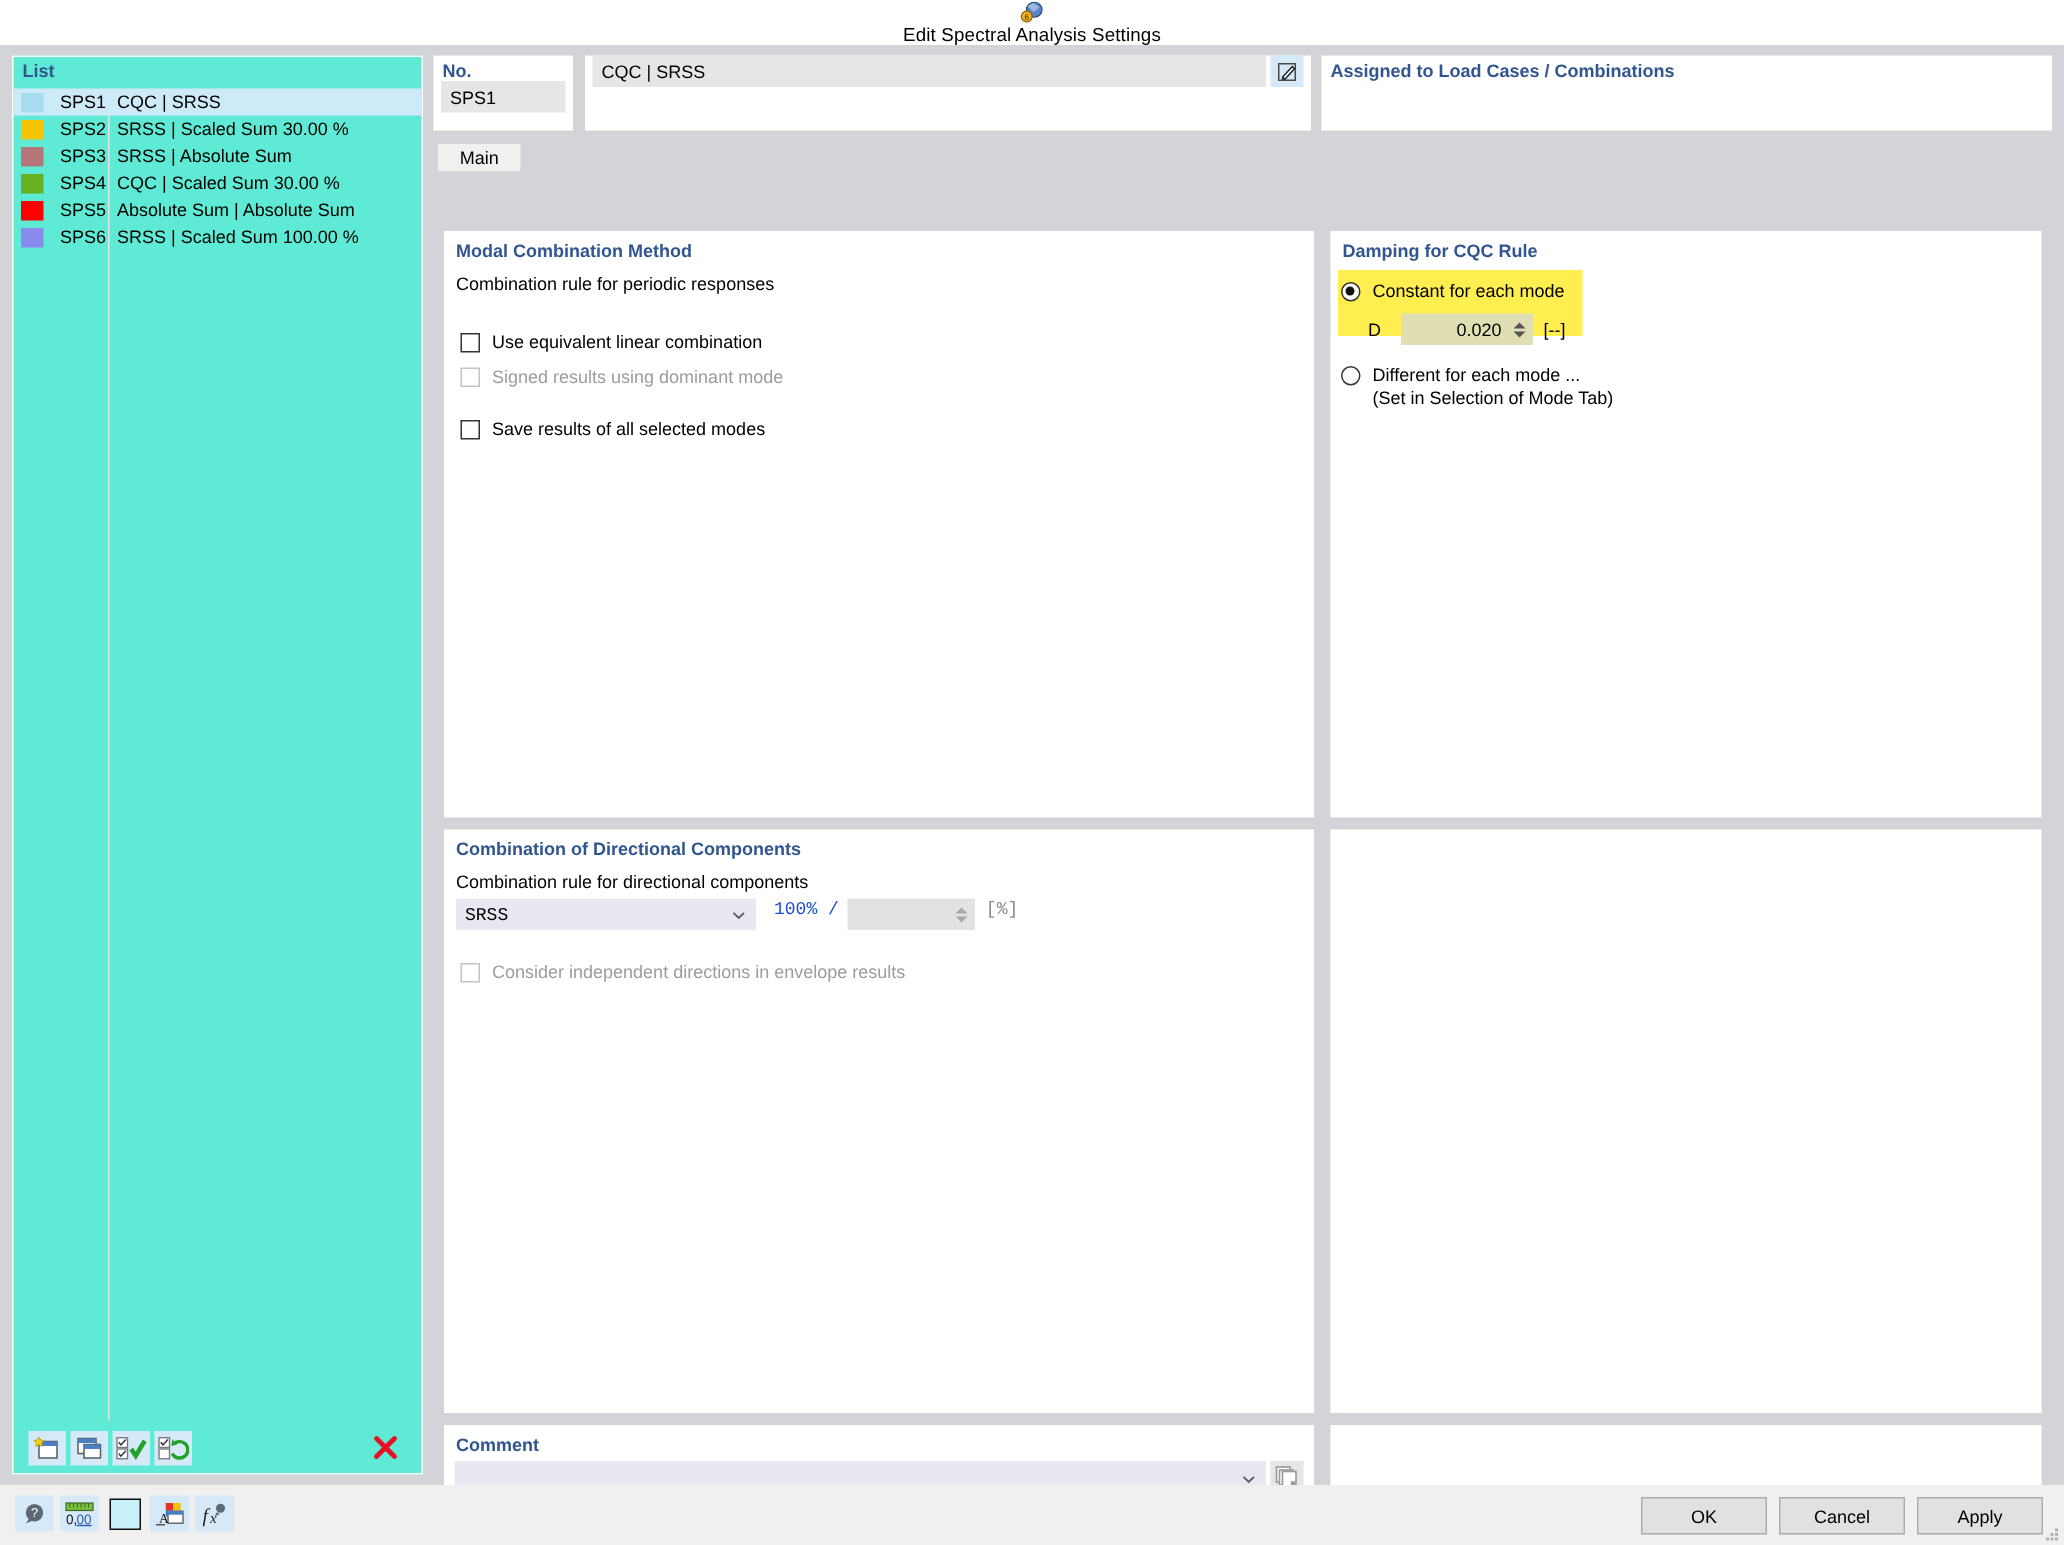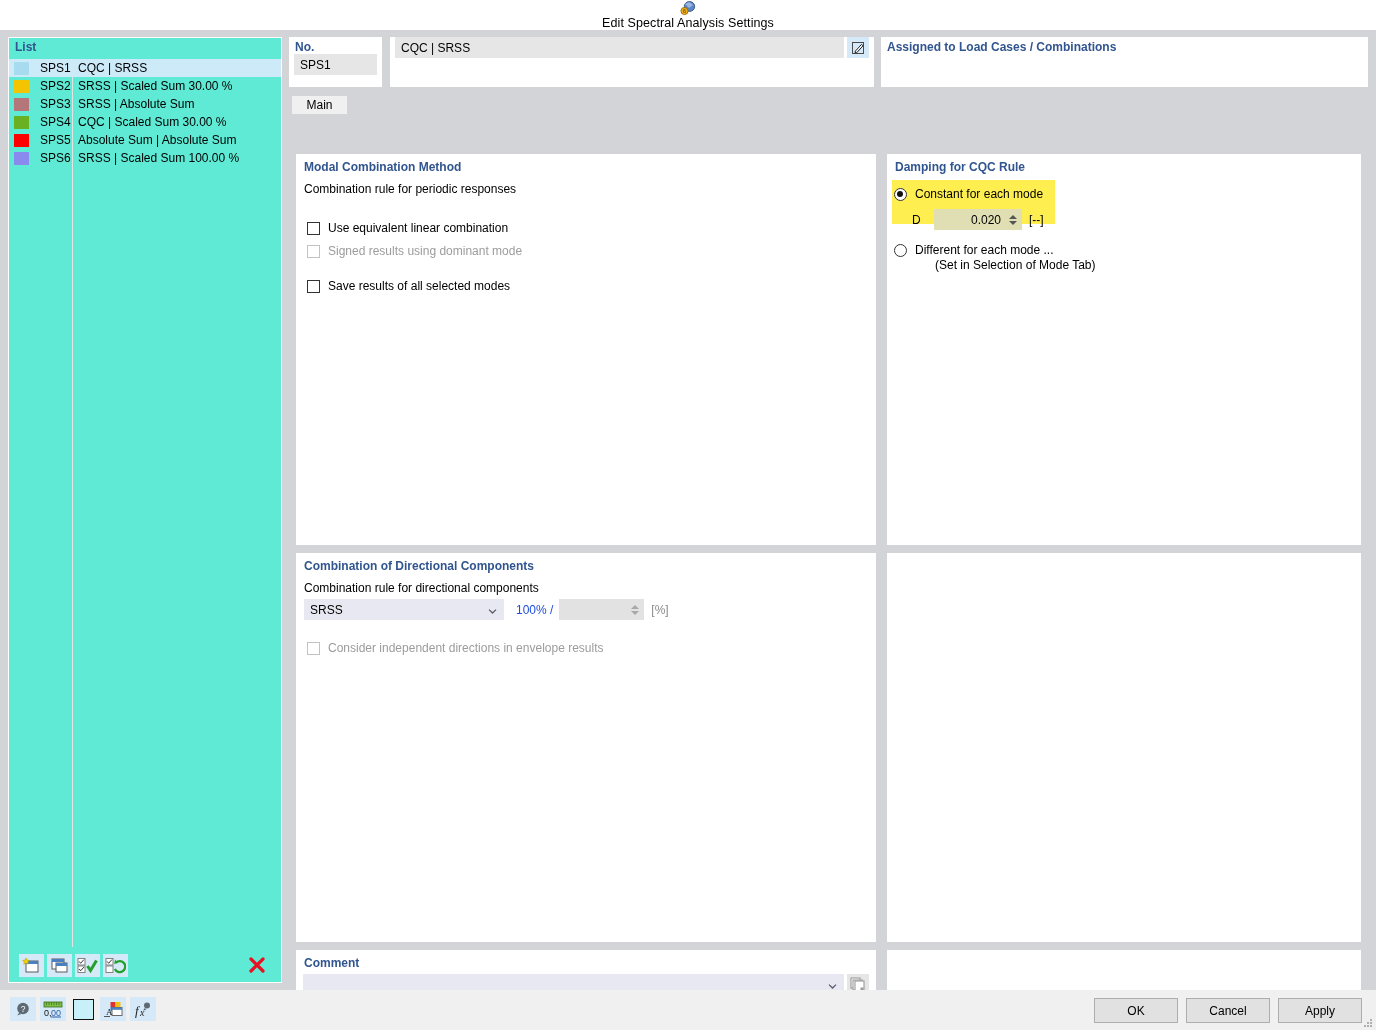--- a/index.html
+++ b/index.html
@@ -393,29 +393,29 @@
             <span class="ar-dn"></span>
         </span>
       </span>
       <span class="unit" style="margin-left:7px;">[--]</span>
     </div>
 
     <div class="rdrow" style="position:absolute;left:7px;top:89px;align-items:flex-start;">
       <span class="radio" style="margin-top:1px;"></span>
       <span style="line-height:15px;">
         <span style="display:block;">Different for each mode ...</span>
-        <span style="display:block;margin-left:20px;">(Set in Selection of Mode Tab)</span>
+        <span style="display:block;">(Set in Selection of Mode Tab)</span>
       </span>
     </div>
   </div>
 
   <div class="panel pnl-dir">
     <div class="grp-title">Combination of Directional Components</div>
     <div class="sub-label">Combination rule for directional components</div>
-    <div style="padding:4px 0 0 8px;display:flex;align-items:center;">
+    <div style="padding:4px 0 0 8px;display:flex;align-items:flex-start;font-family:Liberation Mono, monospace;">
       <div class="combo" style="width:200px;">
         <span>SRSS</span>
         <span class="chev">
           <svg width="9" height="9" viewBox="0 0 9 9">
               <path class="chevpath" d="M1 3 L4.5 6.4 L8 3"></path>
             </svg>
         </span>
       </div>
       <span style="margin-left:12px;font-size:12px;color:#1d4ed8;">100% /</span>
       <span class="spin grey" style="width:85px;margin-left:6px;">

